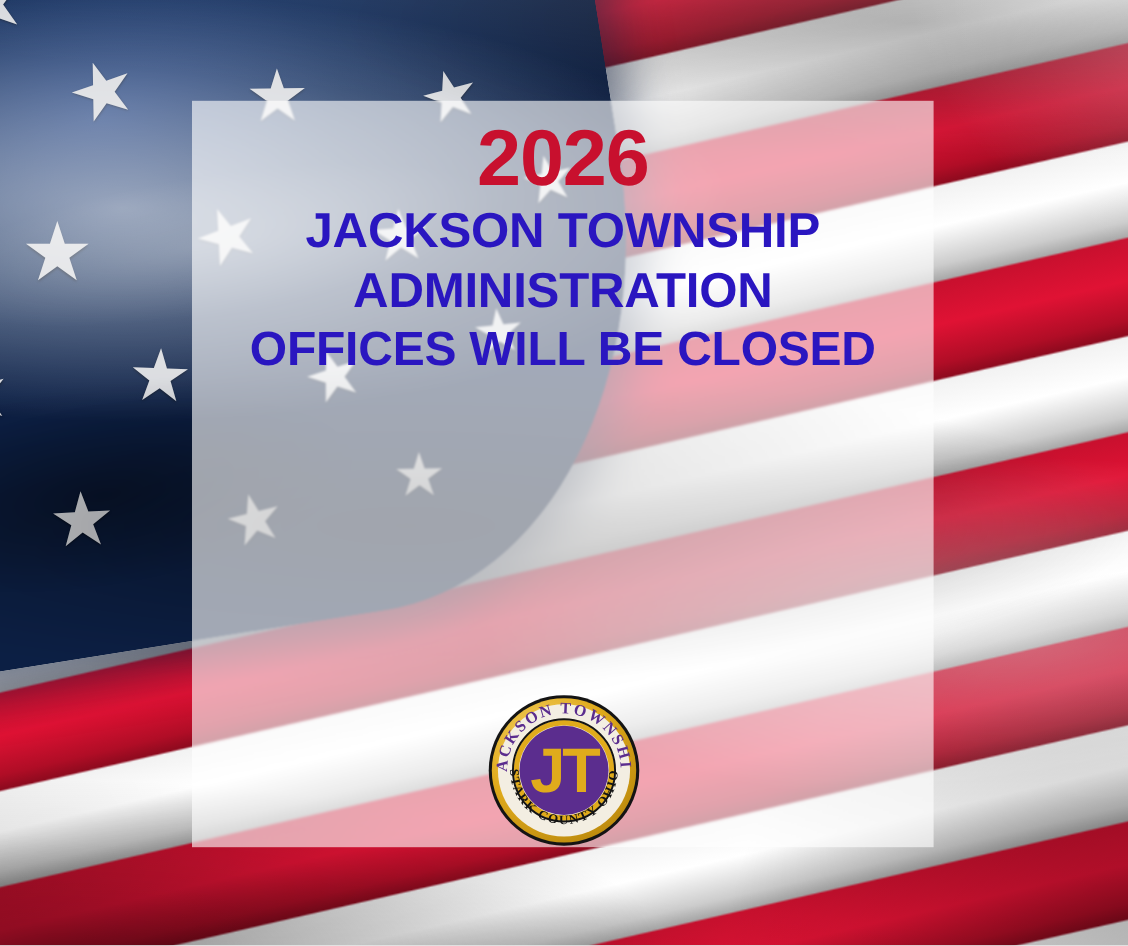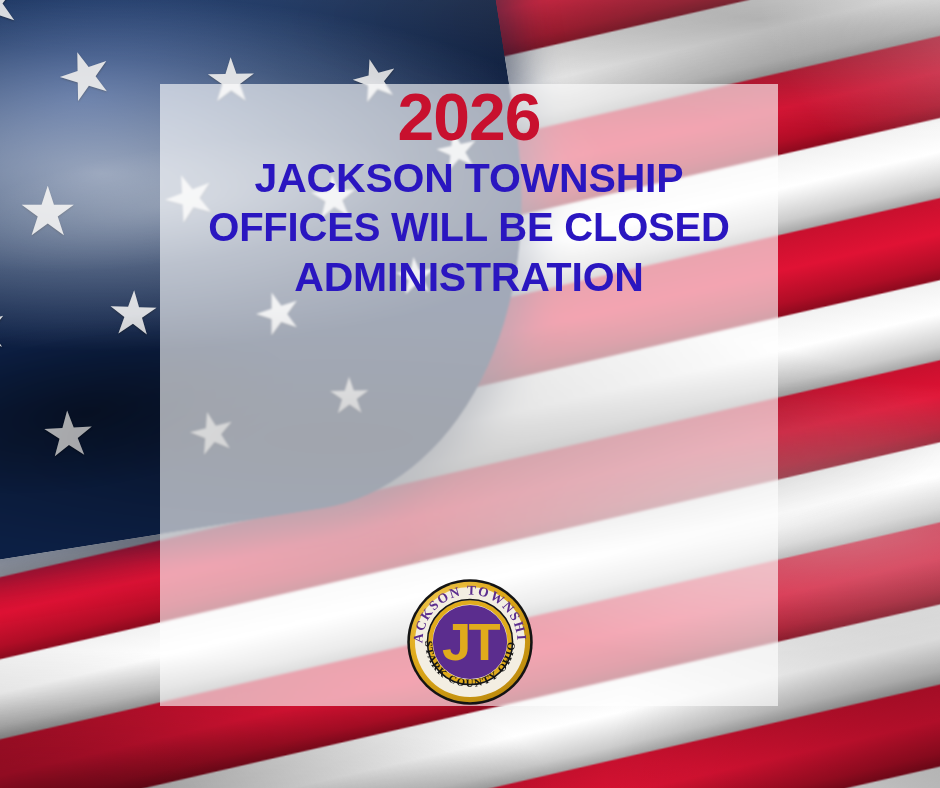--- a/index.html
+++ b/index.html
@@ -139,21 +139,21 @@
   .content {
     position: absolute;
     left: 160px;
     top: 84px;
     width: 618px;
     height: 622px;
     display: flex;
     flex-direction: column;
     align-items: center;
     justify-content: flex-start;
-    padding-top: 0;
+    padding-top: 14px;
     box-sizing: border-box;
   }
 
   .year {
     font-size: 66px;
     font-weight: 700;
     color: #c8102e;
     letter-spacing: -1px;
     line-height: 1.02;
     margin: 0 0 2px 0;
@@ -219,22 +219,22 @@
     <div class="fold-b"></div>
     <div class="fold-c"></div>
     <div class="fold-d"></div>
   </div>
 
   <div class="panel"></div>
 
   <div class="content">
     <div class="year">2026</div>
     <div class="line">JACKSON TOWNSHIP</div>
+    <div class="line">ADMINISTRATION</div>
     <div class="line wide">OFFICES WILL BE CLOSED</div>
-    <div class="line">ADMINISTRATION</div>
   </div>
 
   <div class="seal-wrap">
     <svg class="seal" viewBox="0 0 200 200">
       <defs>
         <path id="arcTop" d="M 26,100 A 74,74 0 0 1 174,100"></path>
         <path id="arcBottom" d="M 30,100 A 70,70 0 0 0 170,100"></path>
         <radialGradient id="goldGrad" cx="35%" cy="30%" r="80%">
           <stop offset="0%" stop-color="#F5D36B"></stop>
           <stop offset="55%" stop-color="#E0AB1C"></stop>

